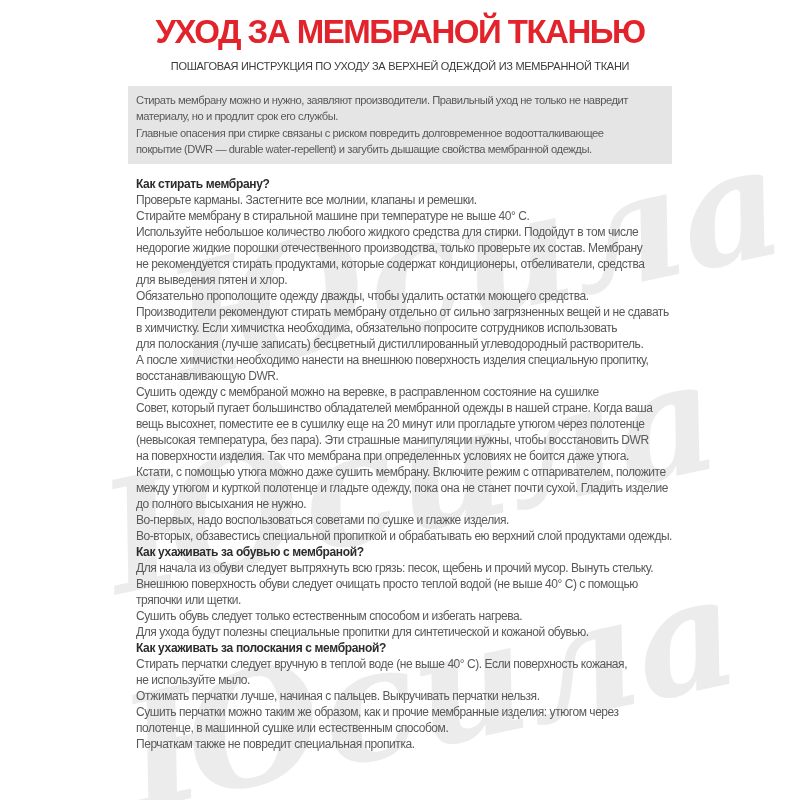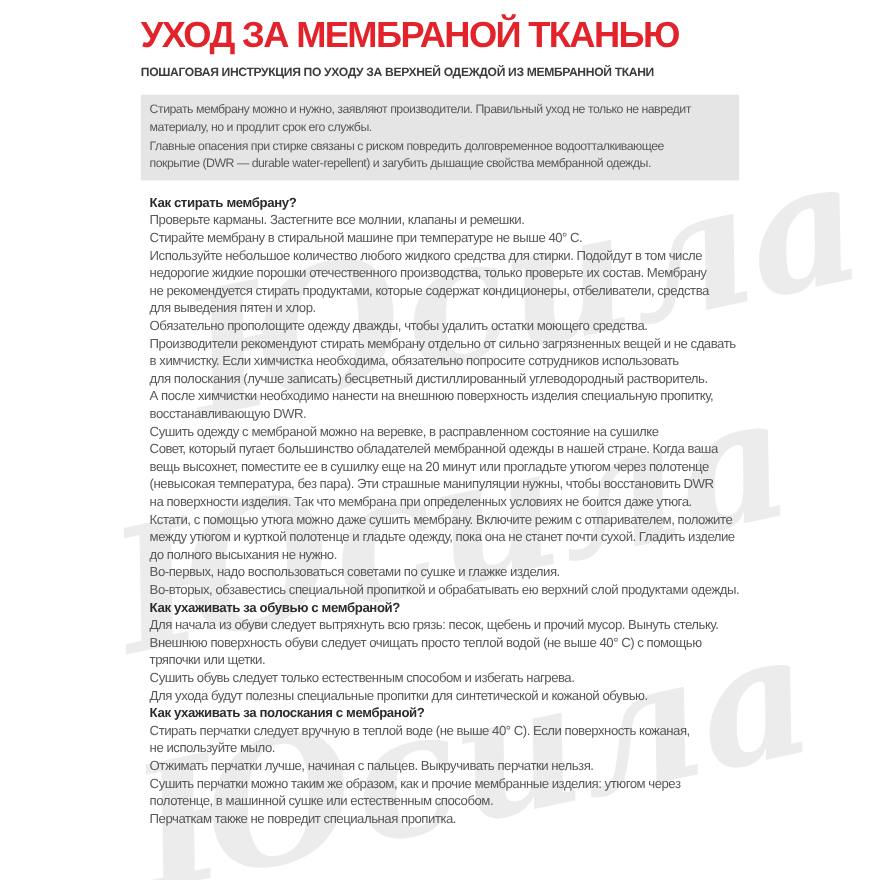--- a/index.html
+++ b/index.html
@@ -33,33 +33,35 @@
 
   .content {
     position: relative;
     z-index: 1;
     width: 544px;
     margin: 0 auto;
     padding-top: 15px;
   }
   .page-title {
     margin: 0;
+    text-align: center;
     color: #e3232b;
     font-size: 33px;
     line-height: 1.06;
     font-weight: 700;
     letter-spacing: -1.5px;
     white-space: nowrap;
   }
   .page-subtitle {
     margin: 9px 0 0 0;
+    text-align: center;
     color: #3b3b3b;
     font-size: 11px;
     line-height: 14px;
-    font-weight: 700;
+    font-weight: 400;
     letter-spacing: -0.3px;
     white-space: nowrap;
   }
   .intro-box {
     margin-top: 13px;
     background: #e5e5e5;
     padding: 6px 8px;
     box-sizing: border-box;
     width: 544px;
     font-size: 11.2px;

